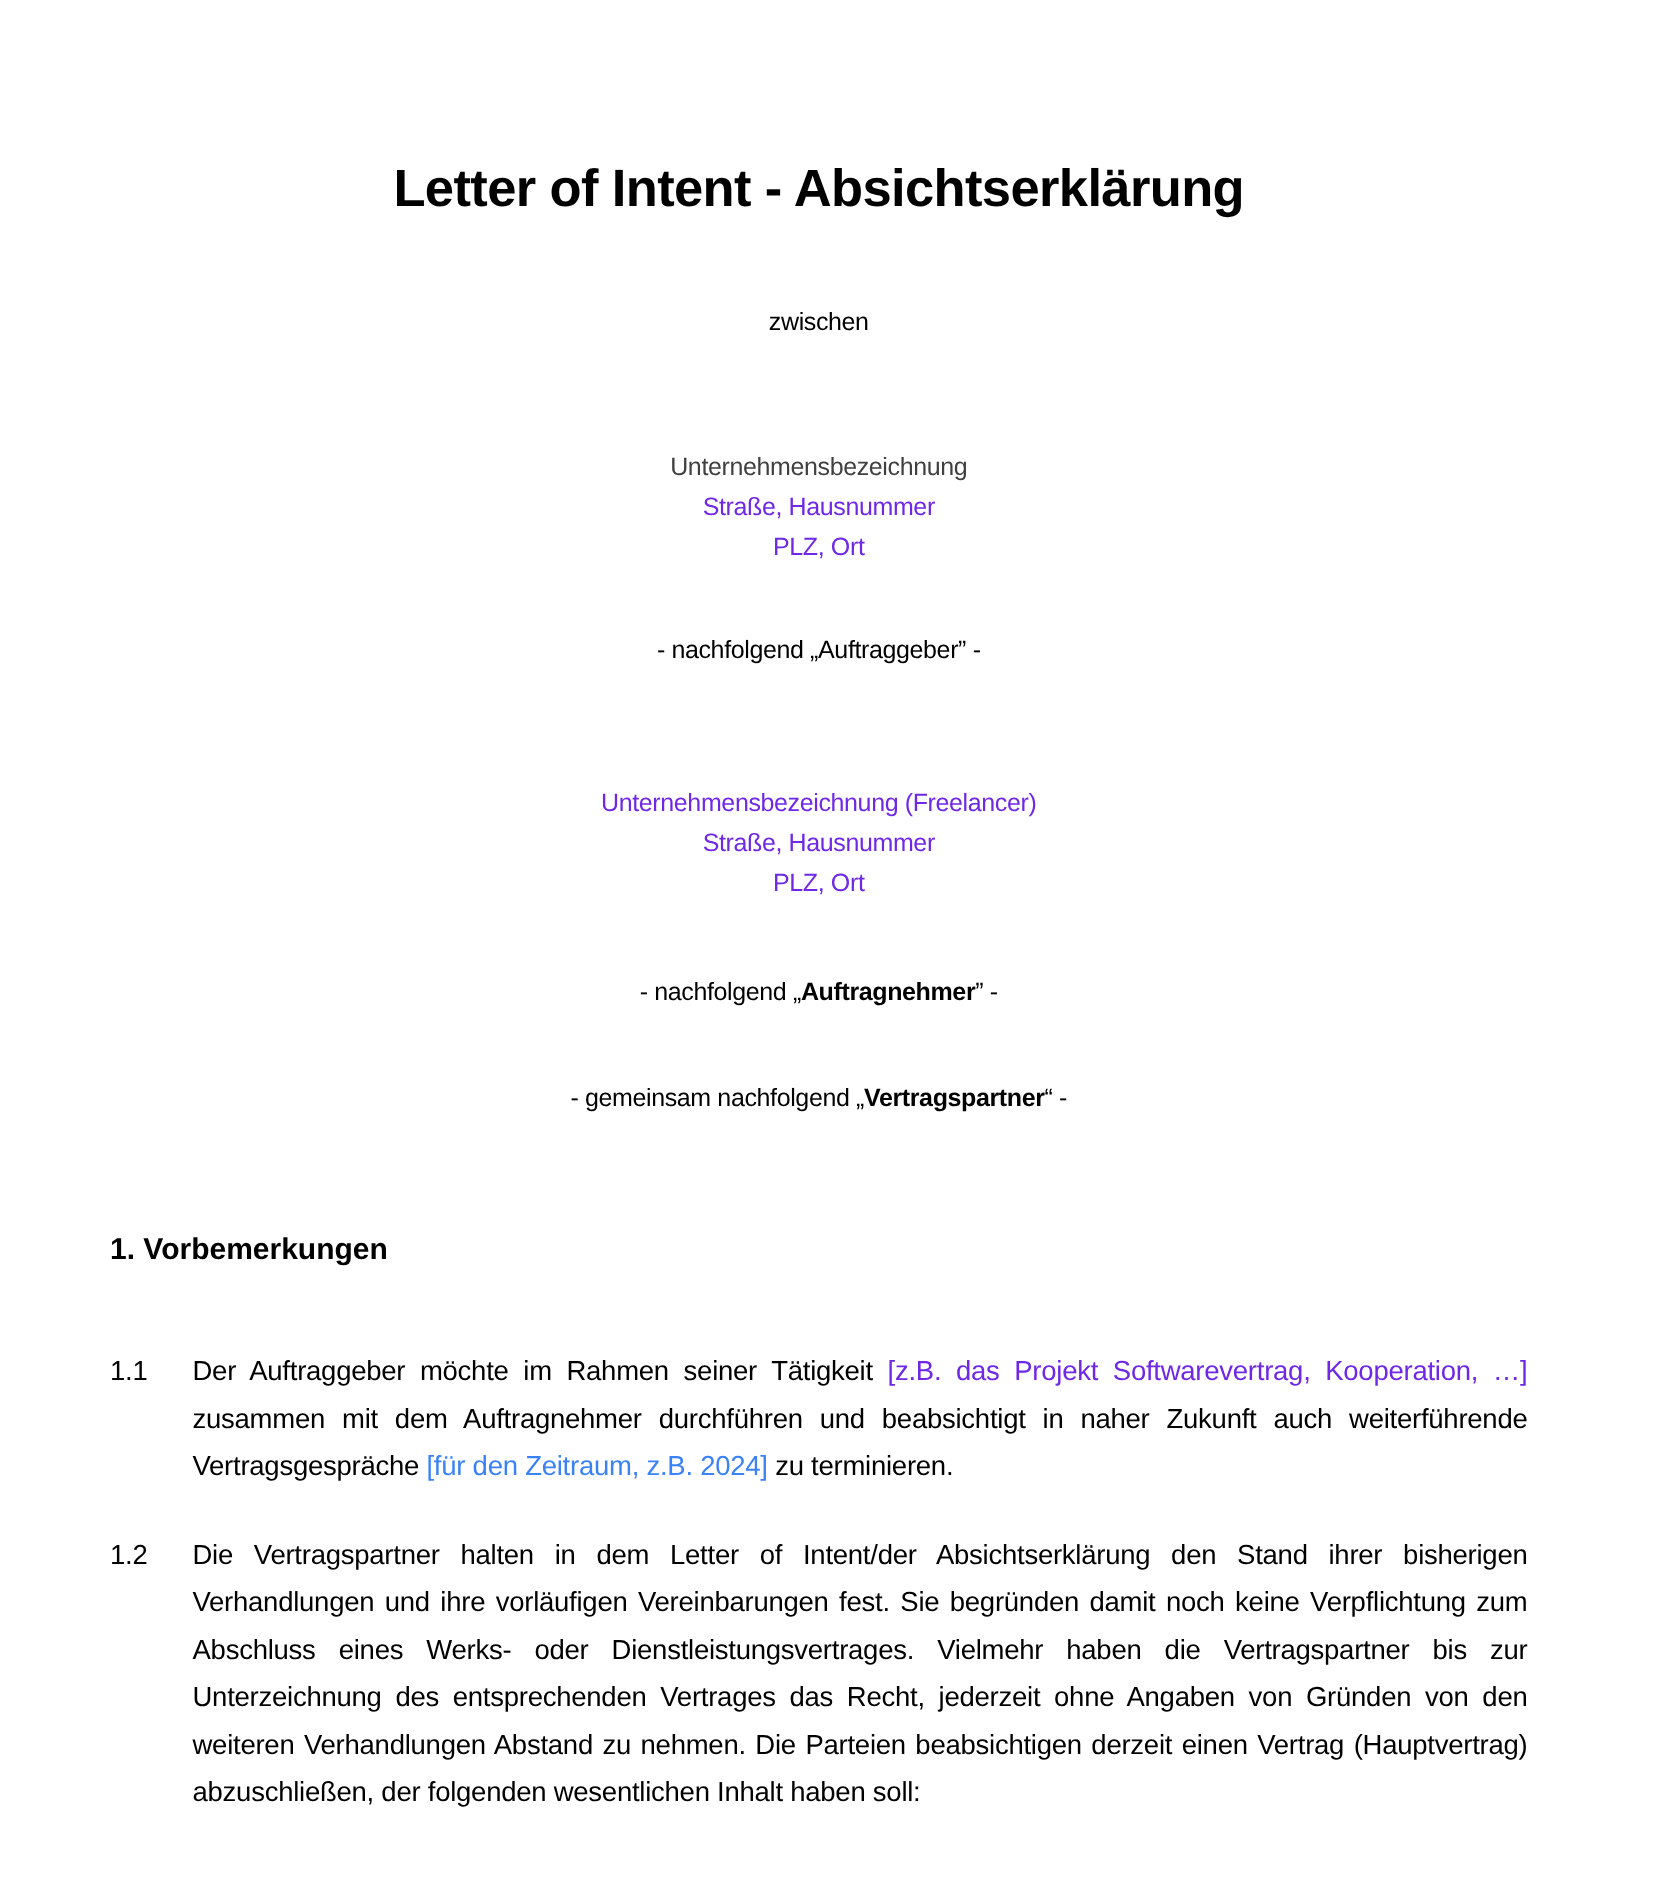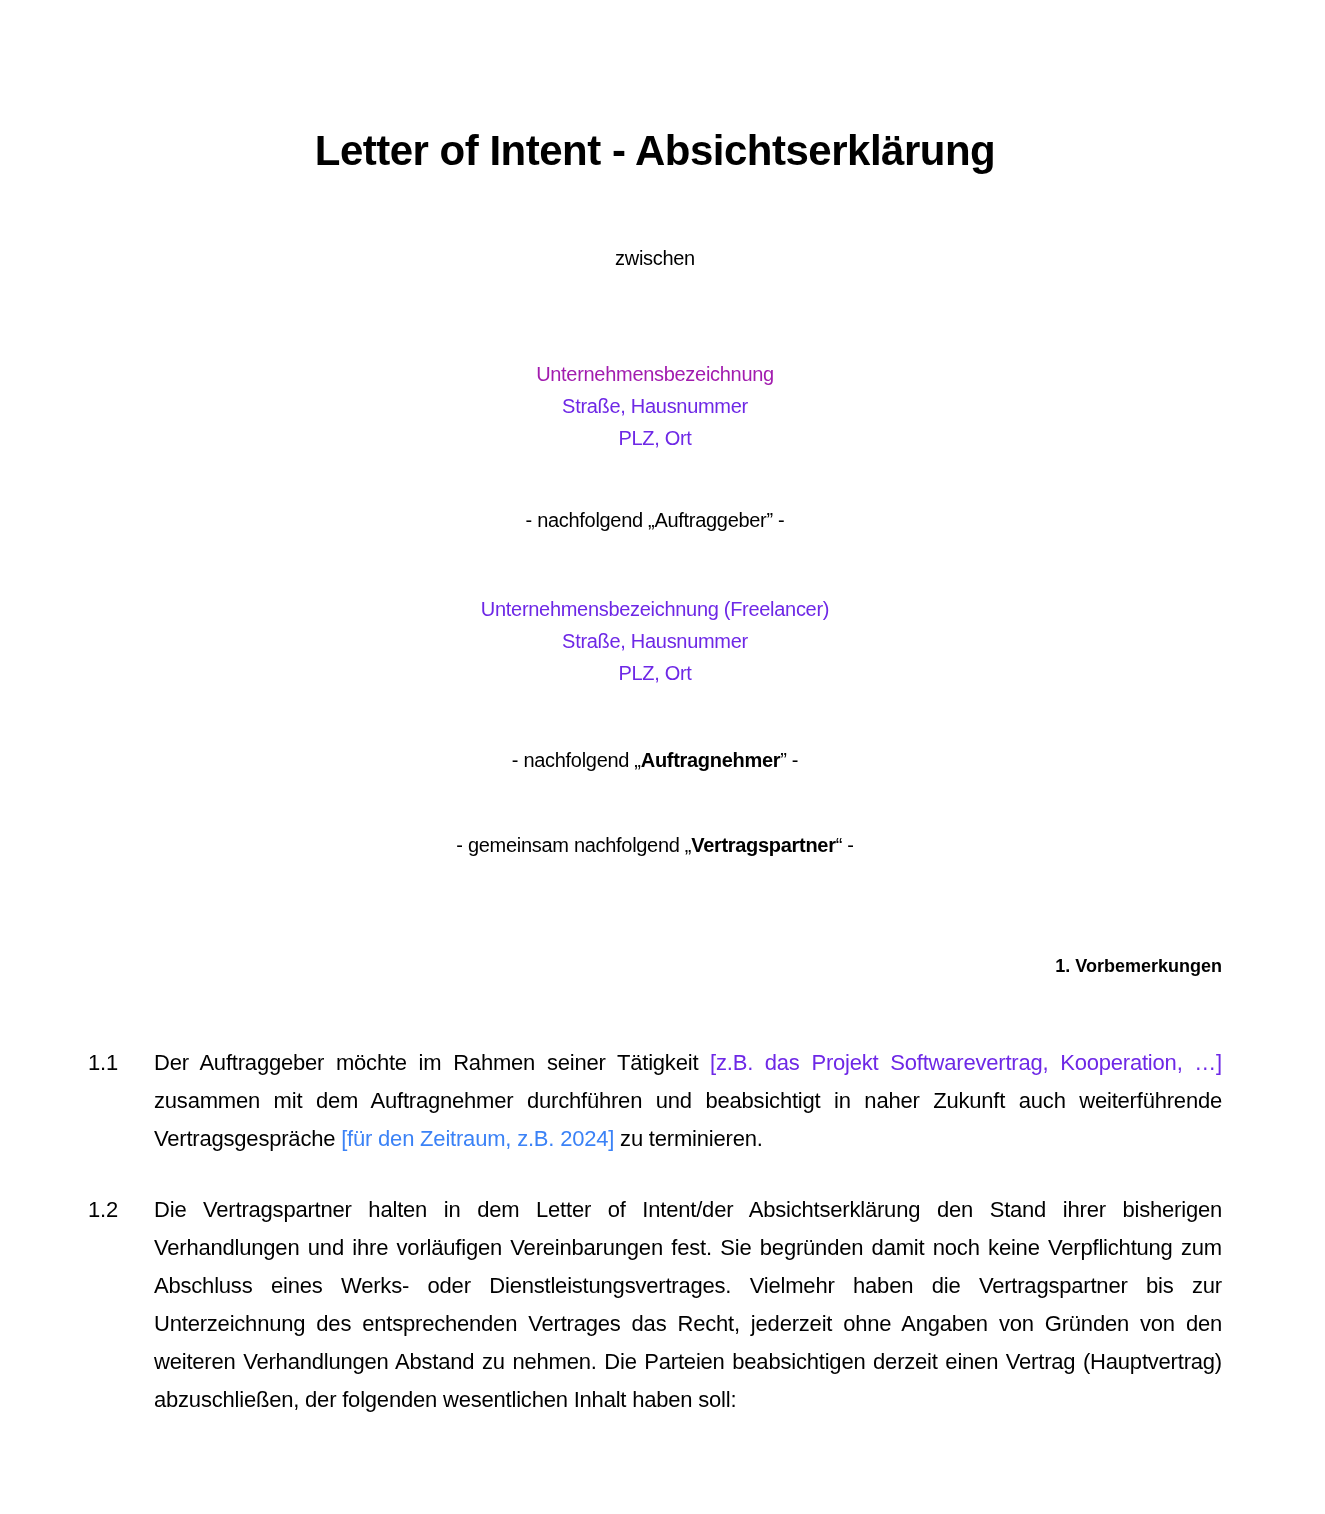--- a/index.html
+++ b/index.html
@@ -20,30 +20,30 @@
     font-size: 42px;
     line-height: 50px;
     font-weight: bold;
     letter-spacing: -0.5px;
   }
   .center { text-align: center; }
   .front { font-size: 20px; line-height: 30px; letter-spacing: -0.3px; }
   .between-line { margin-top: 67px; }
   .party-block { line-height: 32px; }
   .party-block-1 { margin-top: 85px; }
-  .party-block-2 { margin-top: 58px; }
+  .party-block-2 { margin-top: 92px; }
   .party-line { display: block; }
   .designation-1 { margin-top: 51px; }
   .designation-2 { margin-top: 56px; }
   .designation-joint { margin-top: 55px; }
   .bold { font-weight: bold; }
   .section-heading {
     margin: 90px 0 0 0;
-    text-align: right;
-    font-size: 18px;
+    text-align: left;
+    font-size: 24px;
     line-height: 32px;
     font-weight: bold;
   }
   .para {
     position: relative;
     padding-left: 66px;
     text-align: justify;
     font-size: 22px;
     line-height: 38px;
     letter-spacing: -0.2px;
@@ -60,21 +60,21 @@
 </head>
 <body>
 
 <div class="page">
 
   <h1 class="doc-title">Letter of Intent - Absichtserklärung</h1>
 
   <div class="center front between-line">zwischen</div>
 
   <div class="center front party-block party-block-1">
-    <span class="party-line" style="color: #a21caf;">Unternehmensbezeichnung</span>
+    <span class="party-line" style="color: #404040;">Unternehmensbezeichnung</span>
     <span class="party-line" style="color: rgb(110, 40, 230);">Straße, Hausnummer</span>
     <span class="party-line" style="color: rgb(110, 40, 230);">PLZ, Ort</span>
   </div>
 
   <div class="center front designation-1">
     <span>- nachfolgend „</span><span>Auftraggeber</span><span>” -</span>
   </div>
 
   <div class="center front party-block party-block-2">
     <span class="party-line" style="color: rgb(110, 40, 230);">Unternehmensbezeichnung (Freelancer)</span>

